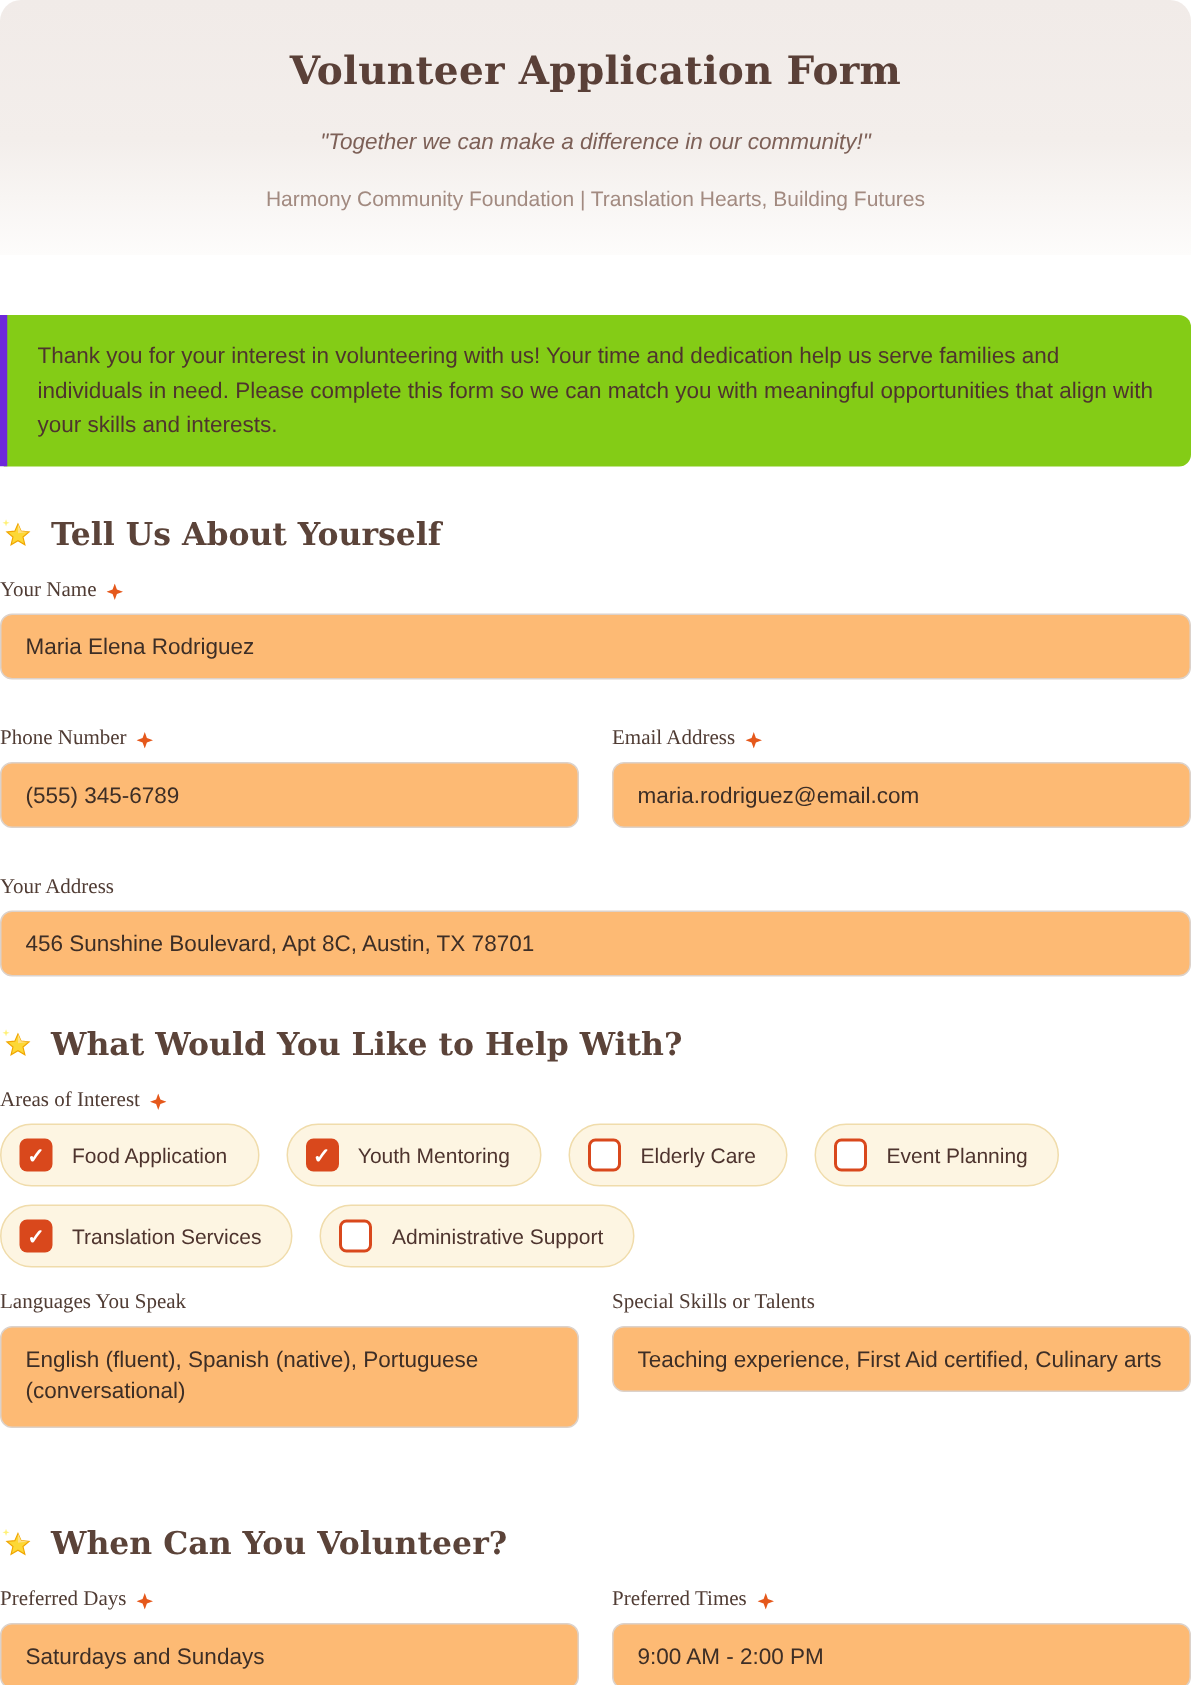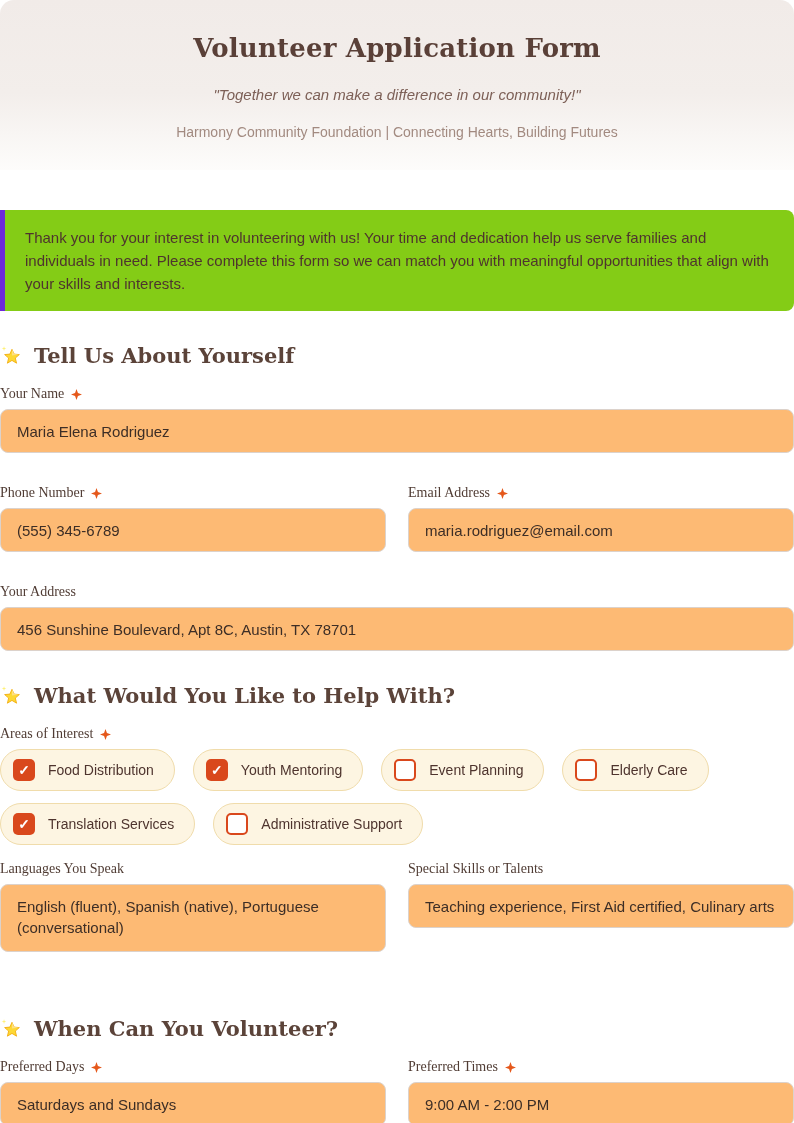--- a/index.html
+++ b/index.html
@@ -146,21 +146,21 @@
   }
 </style>
 </head>
 <body>
 
 <div class="page">
 
   <header class="form-header">
     <h1 class="form-title">Volunteer Application Form</h1>
     <div class="form-quote">"Together we can make a difference in our community!"</div>
-    <div class="form-tagline">Harmony Community Foundation | Connecting Hearts, Building Futures</div>
+    <div class="form-tagline">Harmony Community Foundation | Translation Hearts, Building Futures</div>
   </header>
 
   <div class="intro-notice">
     <span>Thank you for your interest in volunteering with us! Your time and dedication help us serve families and individuals in need. Please complete this form so we can match you with meaningful opportunities that align with your skills and interests.</span>
   </div>
 
   <div class="section-heading">
     <svg width="23" height="23" viewBox="0 0 24 24">
       <path fill="#fff176" d="M4.2 1.2l.6 1.9 1.9.6-1.9.6-.6 1.9-.6-1.9-1.9-.6 1.9-.6z"></path>
       <path fill="#fdd835" stroke="#f0a500" stroke-width="0.8" d="M12.5 4.5l2.2 5 5.5.5-4.2 3.6 1.3 5.4-4.8-2.9-4.8 2.9 1.3-5.4-4.2-3.6 5.5-.5z"></path>
@@ -221,35 +221,35 @@
     <svg class="req-star" width="11" height="11" viewBox="0 0 10 10">
         <path fill="#e5581b" d="M5 0l1.3 3.7L10 5 6.3 6.3 5 10 3.7 6.3 0 5l3.7-1.3z"></path>
       </svg>
   </div>
 
   <div class="pill-container">
     <label class="pill">
       <span class="checkbox checked">
           <span>✓</span>
         </span>
-      <span>Food Distribution</span>
+      <span>Food Application</span>
     </label>
     <label class="pill">
       <span class="checkbox checked">
           <span>✓</span>
         </span>
       <span>Youth Mentoring</span>
     </label>
     <label class="pill">
       <span class="checkbox unchecked"></span>
+      <span>Elderly Care</span>
+    </label>
+    <label class="pill">
+      <span class="checkbox unchecked"></span>
       <span>Event Planning</span>
-    </label>
-    <label class="pill">
-      <span class="checkbox unchecked"></span>
-      <span>Elderly Care</span>
     </label>
     <label class="pill">
       <span class="checkbox checked">
           <span>✓</span>
         </span>
       <span>Translation Services</span>
     </label>
     <label class="pill">
       <span class="checkbox unchecked"></span>
       <span>Administrative Support</span>

